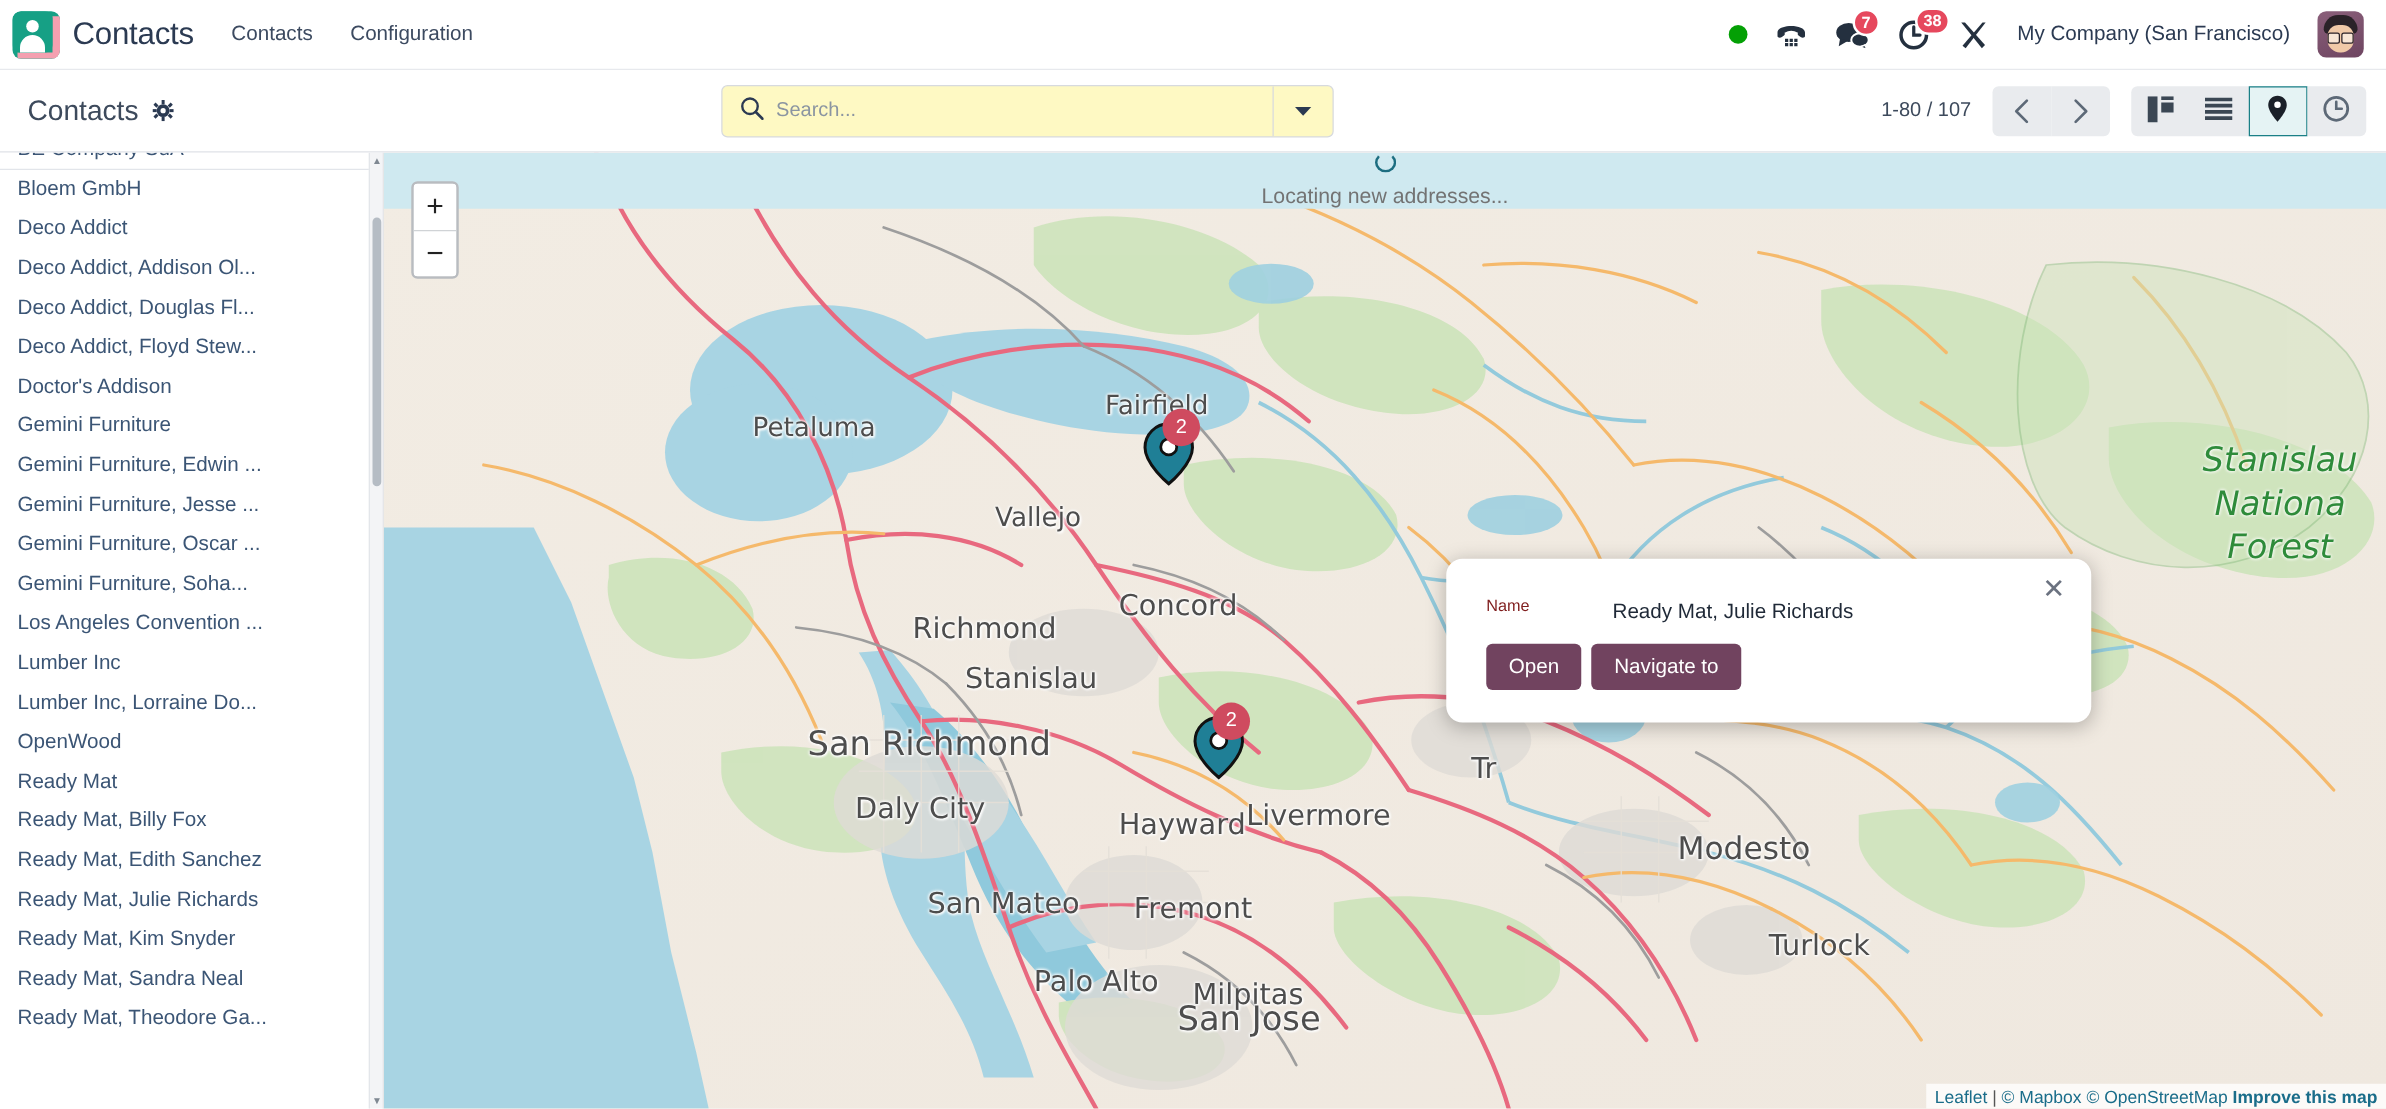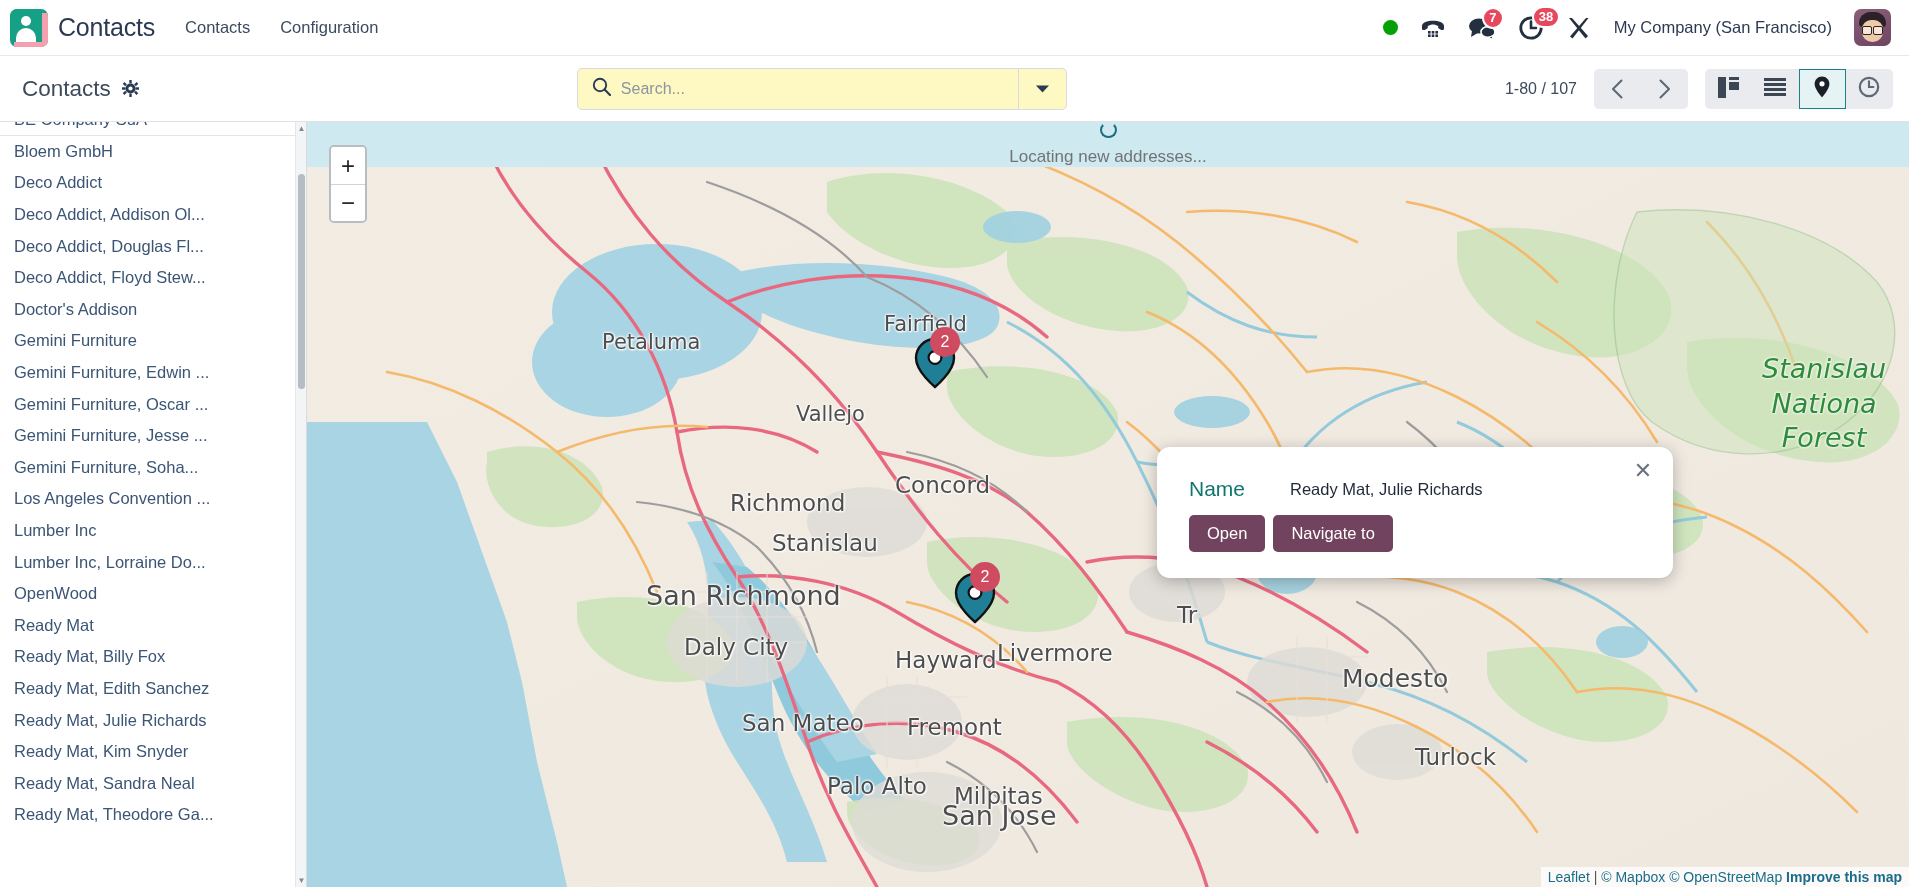--- a/index.html
+++ b/index.html
@@ -292,21 +292,21 @@
     width: 28px; height: 28px;
     display: flex; align-items: center; justify-content: center;
     font-size: 22px; color: #6b7280; cursor: pointer;
     background: none; border: none; line-height: 1;
     font-family: "Liberation Sans", sans-serif;
   }
   .popup-row { display: flex; margin-bottom: 14px; }
   .popup-row:last-of-type { margin-bottom: 22px; }
   .popup-label {
     width: 101px; flex: none;
-    font-size: 21px; color: #0f766e;
+    font-size: 13px; color: #7f1d1d;
   }
   .popup-value {
     font-size: 16.5px; color: #1f2937; line-height: 1.47;
     max-width: 320px;
   }
   .popup-actions { display: flex; gap: 8px; }
   .popup-btn {
     background: #71435f;
     color: #fff;
     border: none;
@@ -522,22 +522,22 @@
       <div id="contact-list-host">
           <div class="contact-item first-cut">BE Company SuA</div>
           <div class="contact-item">Bloem GmbH</div>
           <div class="contact-item">Deco Addict</div>
           <div class="contact-item">Deco Addict, Addison Ol...</div>
           <div class="contact-item">Deco Addict, Douglas Fl...</div>
           <div class="contact-item">Deco Addict, Floyd Stew...</div>
           <div class="contact-item">Doctor's Addison</div>
           <div class="contact-item">Gemini Furniture</div>
           <div class="contact-item">Gemini Furniture, Edwin ...</div>
+          <div class="contact-item">Gemini Furniture, Jesse ...</div>
           <div class="contact-item">Gemini Furniture, Oscar ...</div>
-          <div class="contact-item">Gemini Furniture, Jesse ...</div>
           <div class="contact-item">Gemini Furniture, Soha...</div>
           <div class="contact-item">Los Angeles Convention ...</div>
           <div class="contact-item">Lumber Inc</div>
           <div class="contact-item">Lumber Inc, Lorraine Do...</div>
           <div class="contact-item">OpenWood</div>
           <div class="contact-item">Ready Mat</div>
           <div class="contact-item">Ready Mat, Billy Fox</div>
           <div class="contact-item">Ready Mat, Edith Sanchez</div>
           <div class="contact-item">Ready Mat, Julie Richards</div>
           <div class="contact-item">Ready Mat, Kim Snyder</div>

